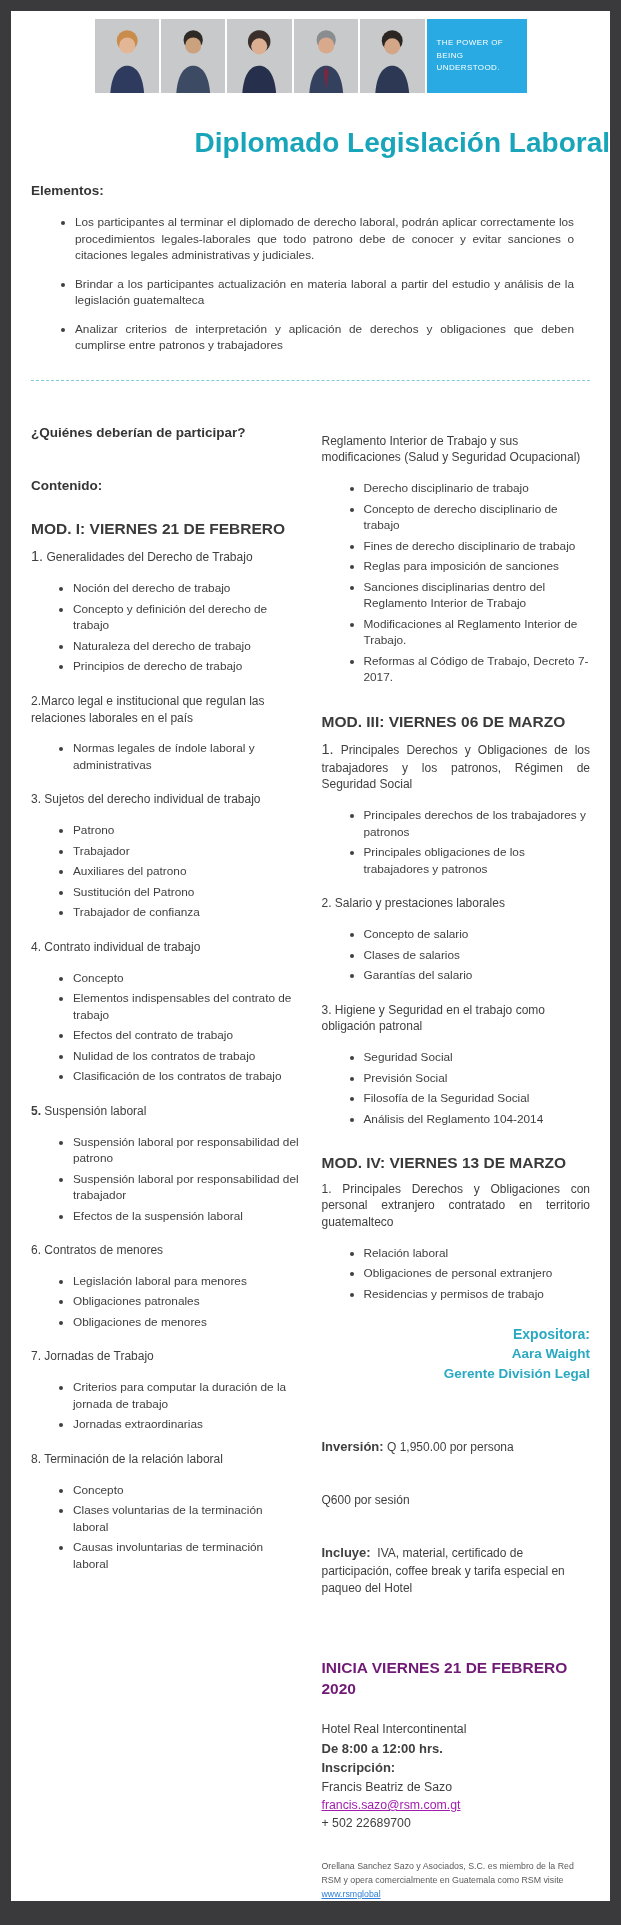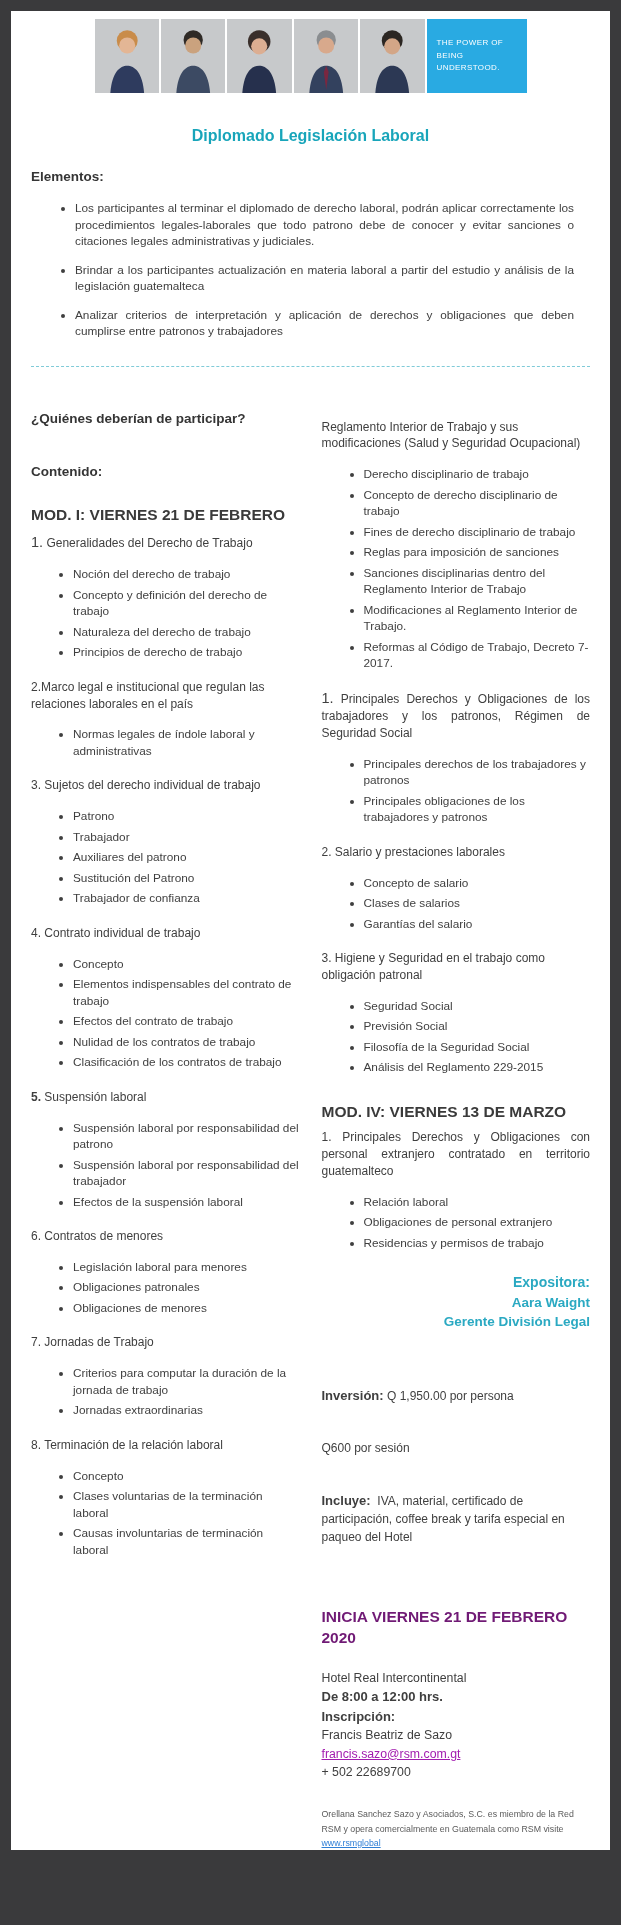--- a/index.html
+++ b/index.html
@@ -18,21 +18,21 @@
   .photo { flex:1; background:#c7c9cb; overflow:hidden; }
   .photo svg { display:block; width:100%; height:100%; }
   .tagline-box {
     width:100px; flex:0 0 100px; background:#29aae2; color:#ffffff;
     display:flex; flex-direction:column; justify-content:center;
     padding-left:10px; font-size:8px; letter-spacing:0.4px; line-height:1.55;
   }
 
   
   h1.page-title {
-    margin-top:34px; text-align:center; font-size:16px; font-weight:bold; color:#18a5ba;
+    margin-top:34px; text-align:right; font-size:28px; font-weight:bold; color:#18a5ba;
   }
   .section-heading { font-size:13.5px; font-weight:bold; color:#353535; }
   .objetivos { padding:0 20px; margin-top:24px; }
   .objetivos ul { margin:16px 16px 0 0; padding-left:44px; }
   .objetivos li { font-size:11.8px; line-height:1.4; text-align:justify; margin-bottom:12px; }
 
   .divider {
     margin:26px 20px 0 20px; border-top:1px dashed #7fcbd8; height:0;
   }
 
@@ -198,39 +198,40 @@
       <ul class="gap-top">
           <li>Derecho disciplinario de trabajo</li>
           <li>Concepto de derecho disciplinario de trabajo</li>
           <li>Fines de derecho disciplinario de trabajo</li>
           <li>Reglas para imposición de sanciones</li>
           <li>Sanciones disciplinarias dentro del Reglamento Interior de Trabajo</li>
           <li>Modificaciones al Reglamento Interior de Trabajo.</li>
           <li>Reformas al Código de Trabajo, Decreto 7-2017.</li>
         </ul>
 
+      <h2 class="mod-title">MOD. III: VIERNES 06 DE MARZO</h2>
       <p class="num-label justify"><span class="bignum">1.</span><span> Principales Derechos y Obligaciones de los trabajadores y los patronos, Régimen de Seguridad Social</span></p>
       <ul class="gap-top">
           <li>Principales derechos de los trabajadores y patronos</li>
           <li>Principales obligaciones de los trabajadores y patronos</li>
         </ul>
 
       <p class="num-label gap-top">2. Salario y prestaciones laborales</p>
       <ul>
           <li>Concepto de salario</li>
           <li>Clases de salarios</li>
           <li>Garantías del salario</li>
         </ul>
 
       <p class="num-label gap-top">3. Higiene y Seguridad en el trabajo como obligación patronal</p>
       <ul>
           <li>Seguridad Social</li>
           <li>Previsión Social</li>
           <li>Filosofía de la Seguridad Social</li>
-          <li>Análisis del Reglamento 229-2015</li>
+          <li>Análisis del Reglamento 104-2014</li>
         </ul>
 
       <h2 class="mod-title">MOD. IV: VIERNES 13 DE MARZO</h2>
       <p class="num-label justify"><span>1.</span><span> Principales Derechos y Obligaciones con personal extranjero contratado en territorio guatemalteco</span></p>
       <ul class="gap-top">
           <li>Relación laboral</li>
           <li>Obligaciones de personal extranjero</li>
           <li>Residencias y permisos de trabajo</li>
         </ul>
 

